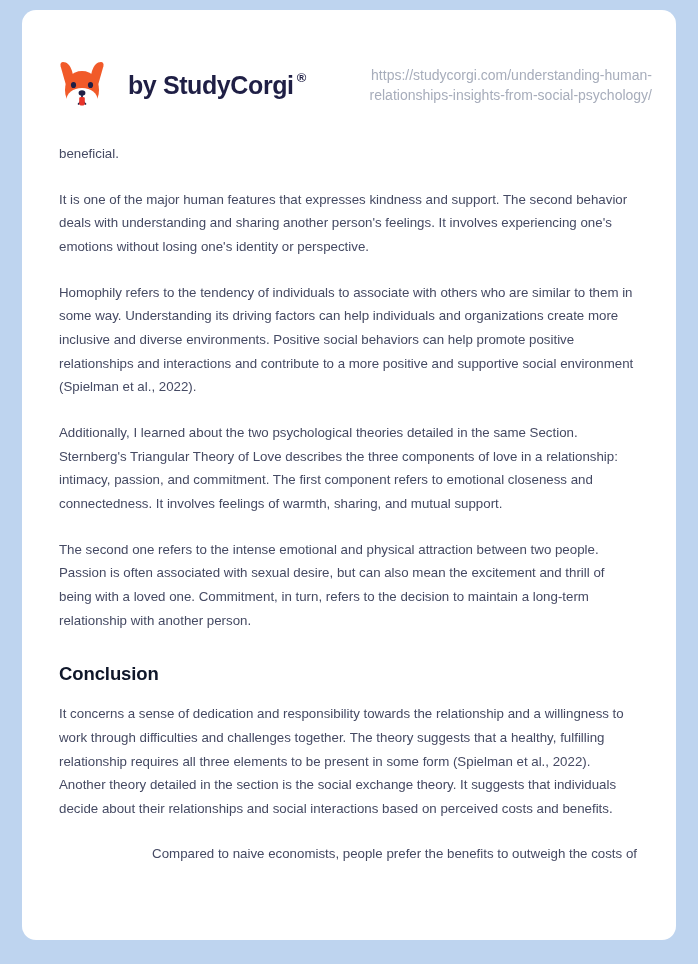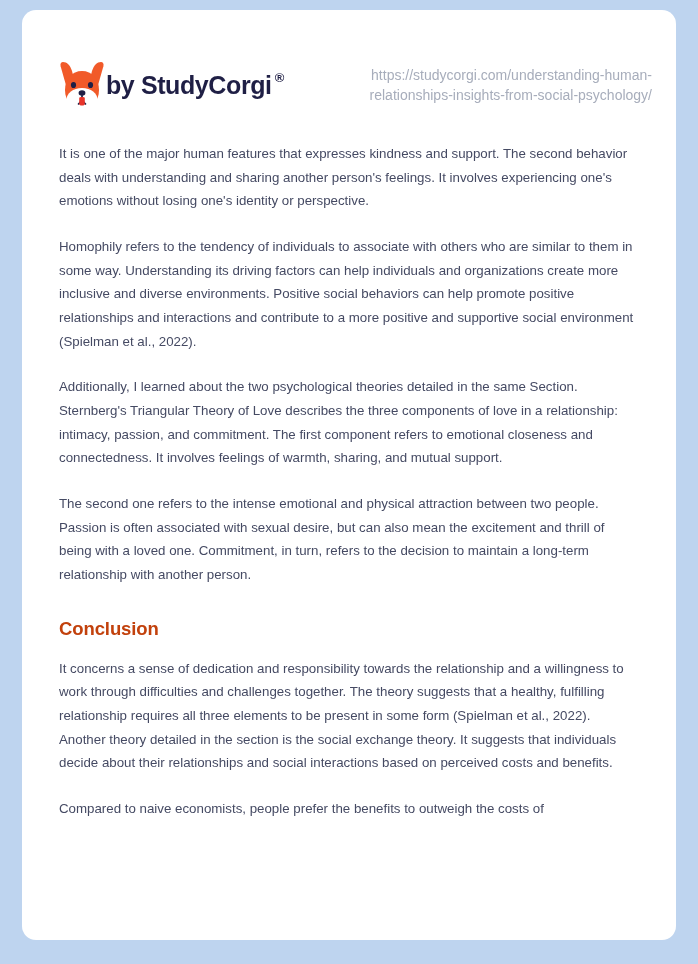--- a/index.html
+++ b/index.html
@@ -37,21 +37,21 @@
     display: flex;
     align-items: center;
     justify-content: space-between;
     padding: 49px 24px 0 37px;
     box-sizing: border-box;
   }
   .brand-block {
     display: flex;
     align-items: center;
     flex: 0 0 auto;
-    gap: 1px;
+    gap: 23px;
   }
   .corgi-logo {
     width: 46px;
     height: 52px;
     flex: 0 0 auto;
     display: block;
   }
   .brand-wordmark {
     display: flex;
     align-items: flex-start;
@@ -98,23 +98,24 @@
   }
   .doc-paragraph {
     color: #454a63;
     font-size: 13.3px;
     line-height: 1.78;
     margin: 0 0 22px 0;
     text-align: left;
   }
   .doc-paragraph:last-child {
     margin-bottom: 0;
+    text-align: right;
   }
   .doc-heading {
-    color: #c2410c;
+    color: #0f172a;
     font-size: 18.5px;
     font-weight: bold;
     line-height: 1.3;
     margin: 0 0 16px 0;
     letter-spacing: -0.1px;
   }
   .section-gap {
     margin-top: 30px;
   }
 </style>
@@ -145,20 +146,21 @@
       </div>
 
       <div class="header-meta">
         <div class="doc-url">https://studycorgi.com/understanding-human-relationships-insights-from-social-psychology/</div>
       </div>
 
     </div>
 
     <div class="doc-body">
 
+      <p class="doc-paragraph">beneficial.</p>
       <p class="doc-paragraph">It is one of the major human features that expresses kindness and support. The second behavior deals with understanding and sharing another person's feelings. It involves experiencing one's emotions without losing one's identity or perspective.</p>
       <p class="doc-paragraph">Homophily refers to the tendency of individuals to associate with others who are similar to them in some way. Understanding its driving factors can help individuals and organizations create more inclusive and diverse environments. Positive social behaviors can help promote positive relationships and interactions and contribute to a more positive and supportive social environment (Spielman et al., 2022).</p>
       <p class="doc-paragraph">Additionally, I learned about the two psychological theories detailed in the same Section. Sternberg's Triangular Theory of Love describes the three components of love in a relationship: intimacy, passion, and commitment. The first component refers to emotional closeness and connectedness. It involves feelings of warmth, sharing, and mutual support.</p>
       <p class="doc-paragraph">The second one refers to the intense emotional and physical attraction between two people. Passion is often associated with sexual desire, but can also mean the excitement and thrill of being with a loved one. Commitment, in turn, refers to the decision to maintain a long-term relationship with another person.</p>
 
       <h2 class="doc-heading section-gap">Conclusion</h2>
 
       <p class="doc-paragraph">It concerns a sense of dedication and responsibility towards the relationship and a willingness to work through difficulties and challenges together. The theory suggests that a healthy, fulfilling relationship requires all three elements to be present in some form (Spielman et al., 2022). Another theory detailed in the section is the social exchange theory. It suggests that individuals decide about their relationships and social interactions based on perceived costs and benefits.</p>
       <p class="doc-paragraph">Compared to naive economists, people prefer the benefits to outweigh the costs of</p>
 

